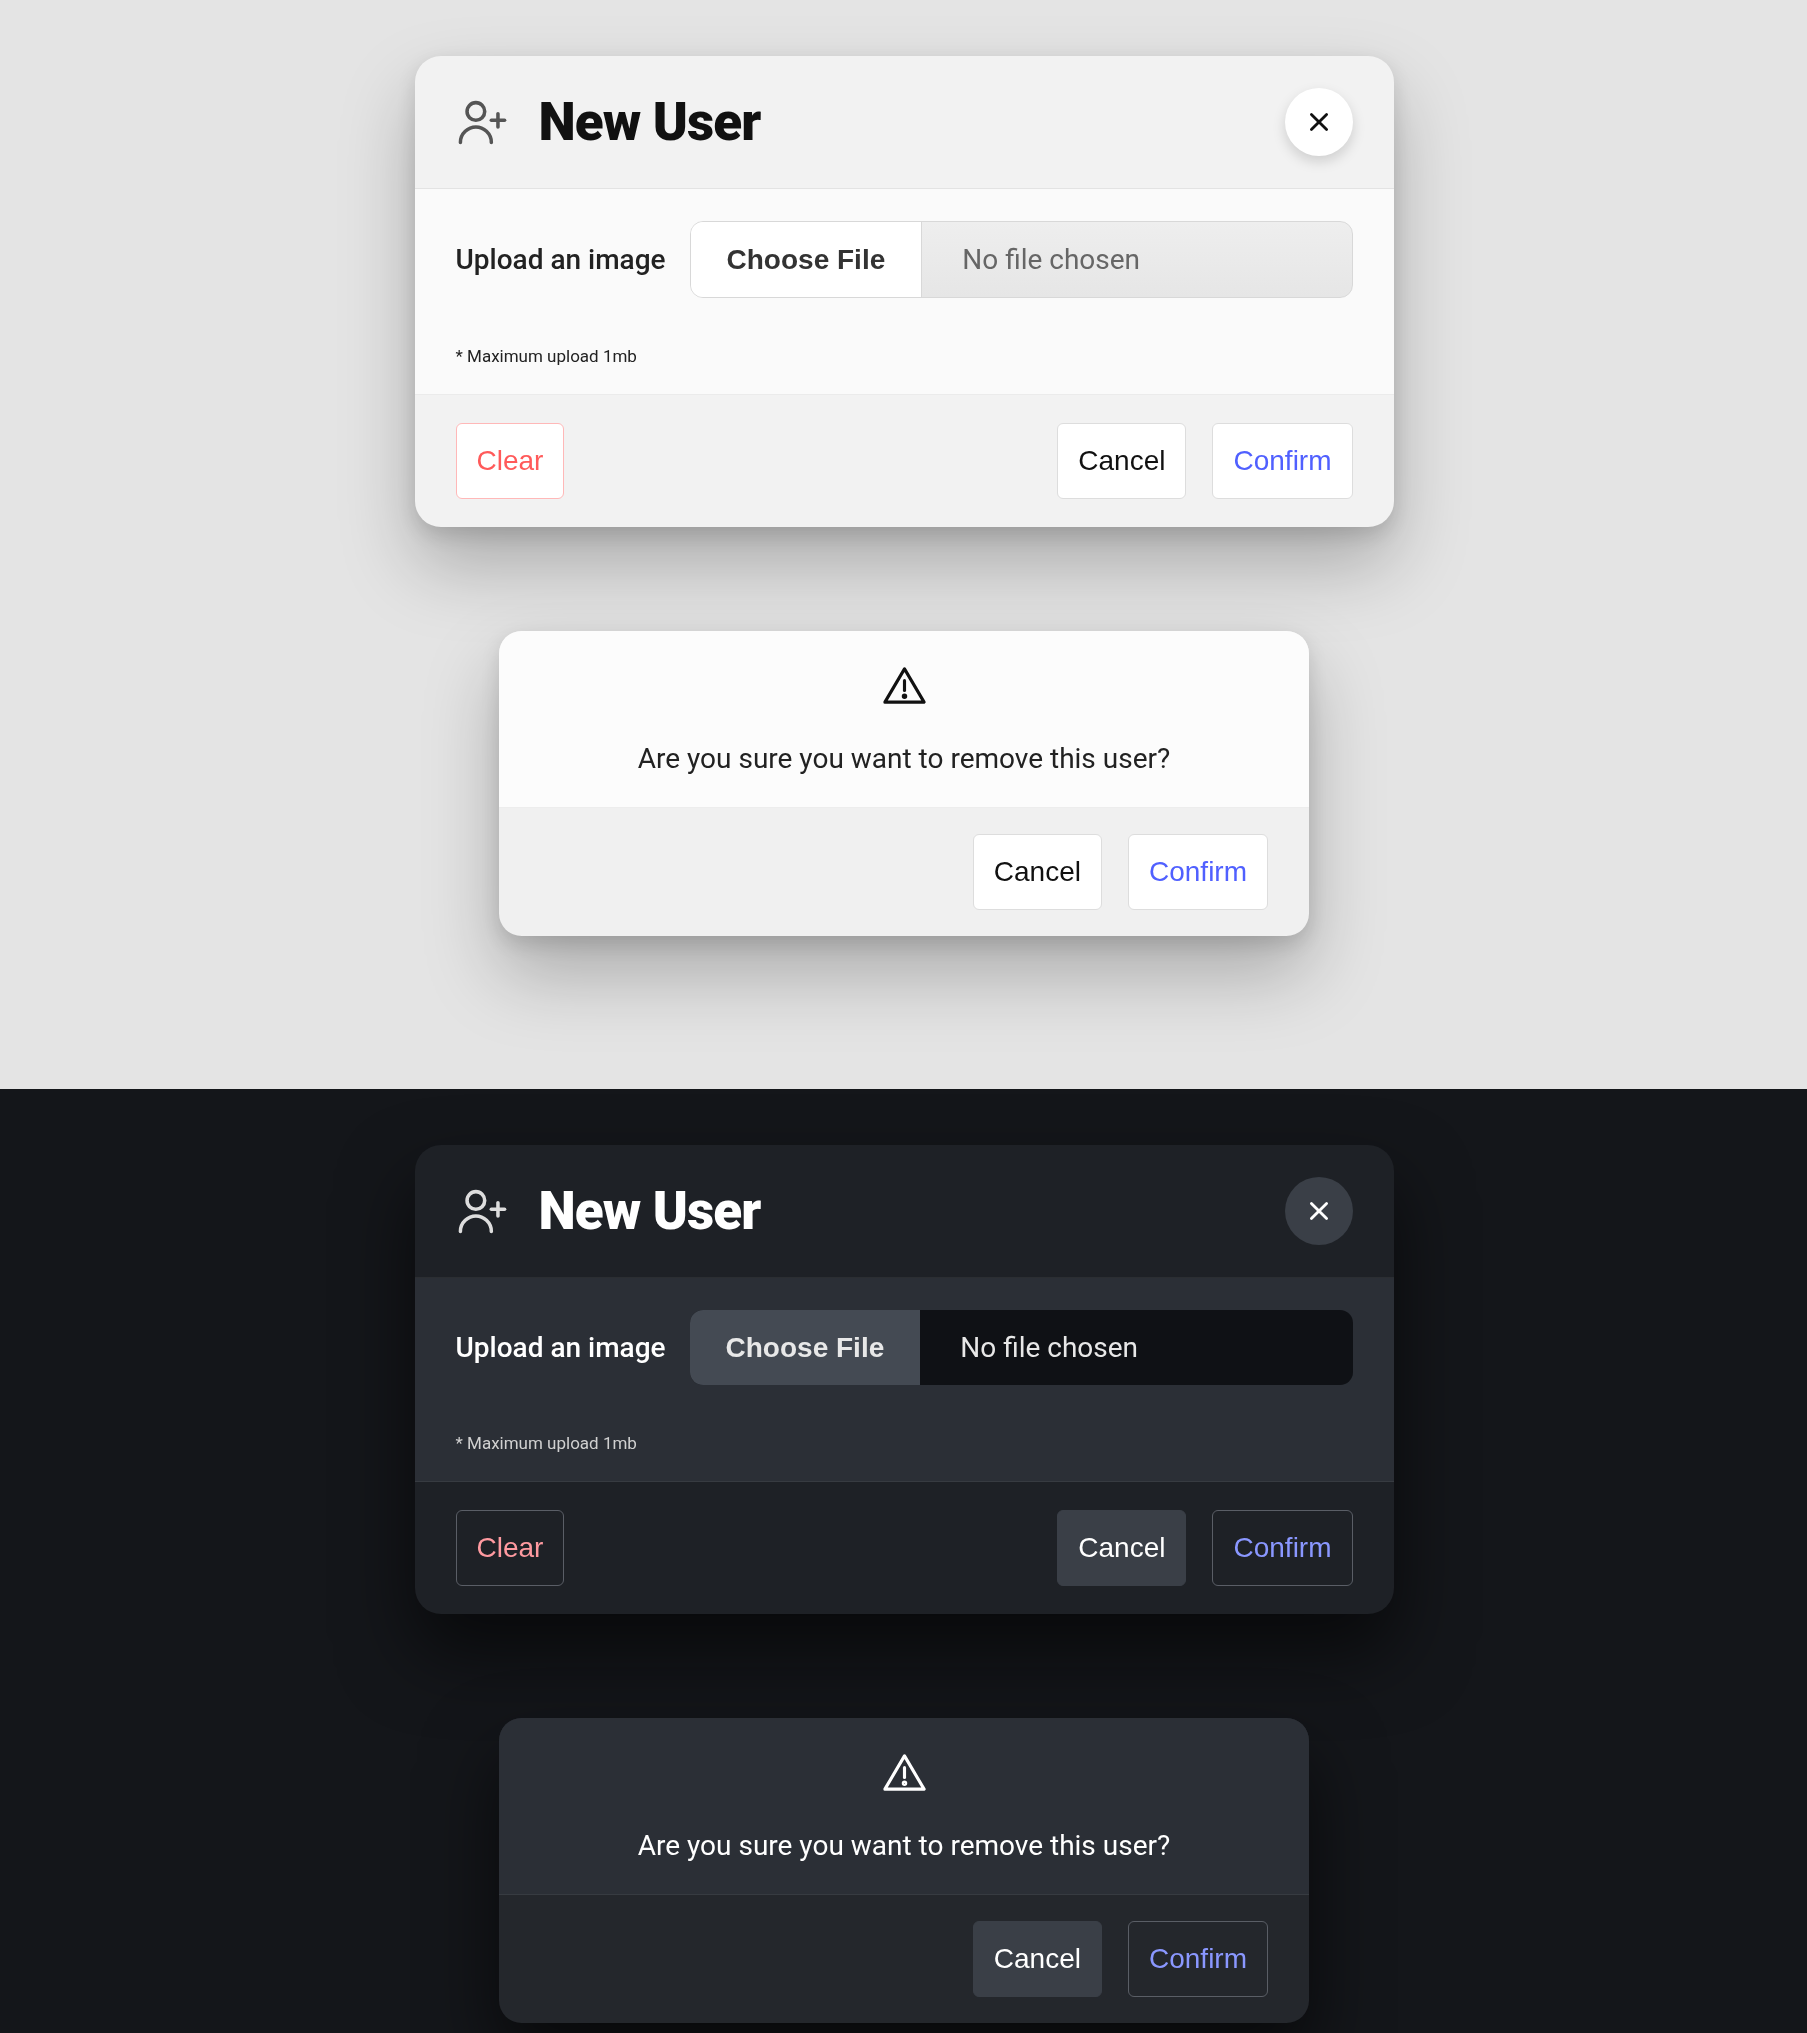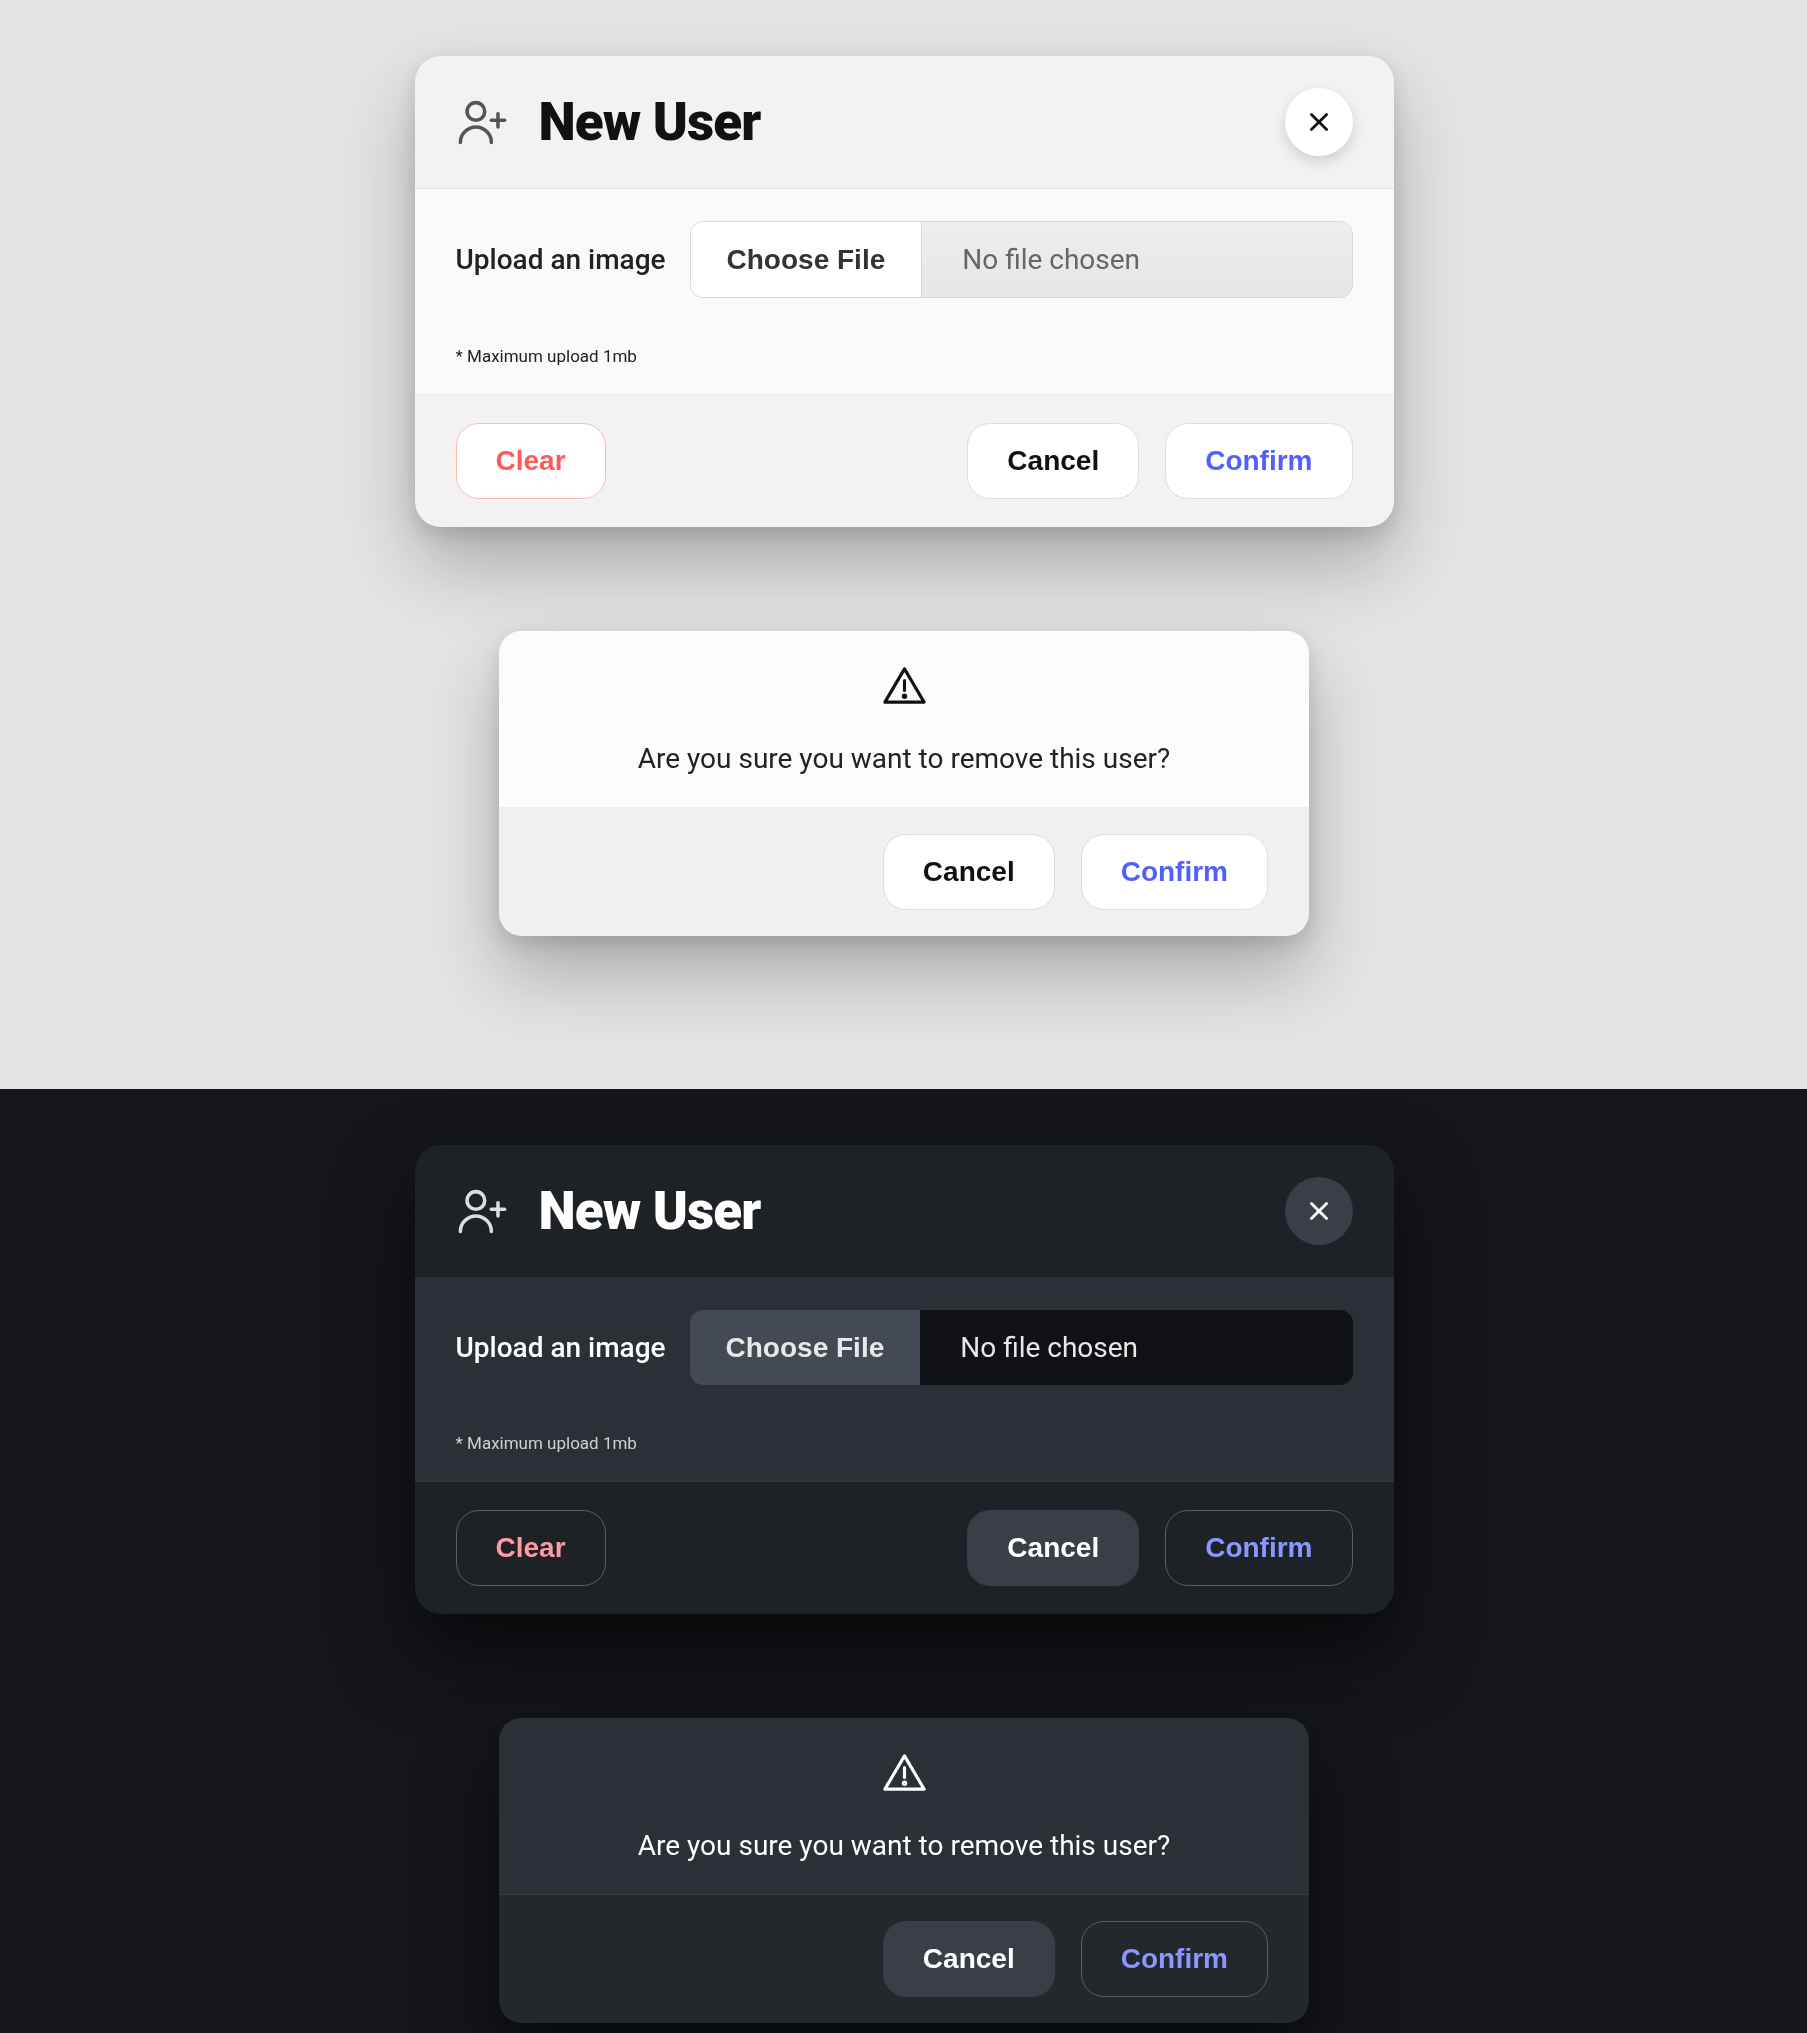--- a/index.html
+++ b/index.html
@@ -116,24 +116,24 @@
   .dark  .hint { color: #d0d0d0; }
 
   .modal-footer {
     display: flex;
     padding: 28px 41px;
     gap: 26px;
   }
   .spacer { flex: 1; }
 
   .btn {
-    padding: 21px 39px;
-    font-size: 28px;
-    font-weight: 700;
-    border-radius: 23px;
+    padding: 21px 20px;
+    font-size: 28px;
+    font-weight: 400;
+    border-radius: 6px;
     cursor: pointer;
     border: 0.9px solid transparent;
   }
   .light .btn-clear   { background: #fff; color: #ff5a5a; border-color: #ffb8b8; }
   .light .btn-cancel  { background: #fff; color: #111; border-color: #ddd; }
   .light .btn-confirm { background: #fff; color: #5060ff; border-color: #ddd; }
 
   .dark  .btn-clear   { background: transparent; color: #ff9aa0; border-color: #5a5e66; }
   .dark  .btn-cancel  { background: #3a3f47; color: #fff; border-color: #3a3f47; }
   .dark  .btn-confirm { background: transparent; color: #8a97ff; border-color: #5a5e66; }

